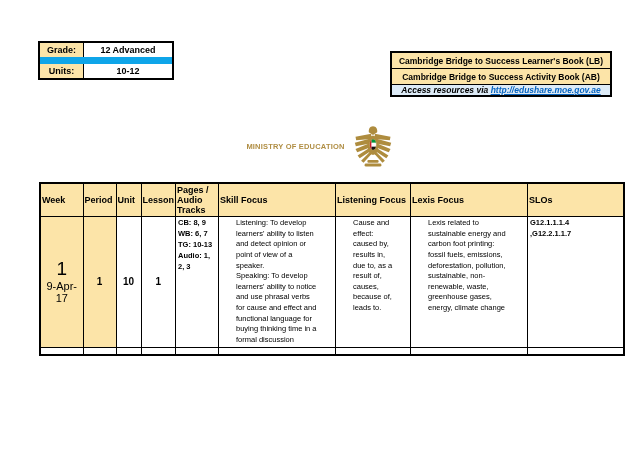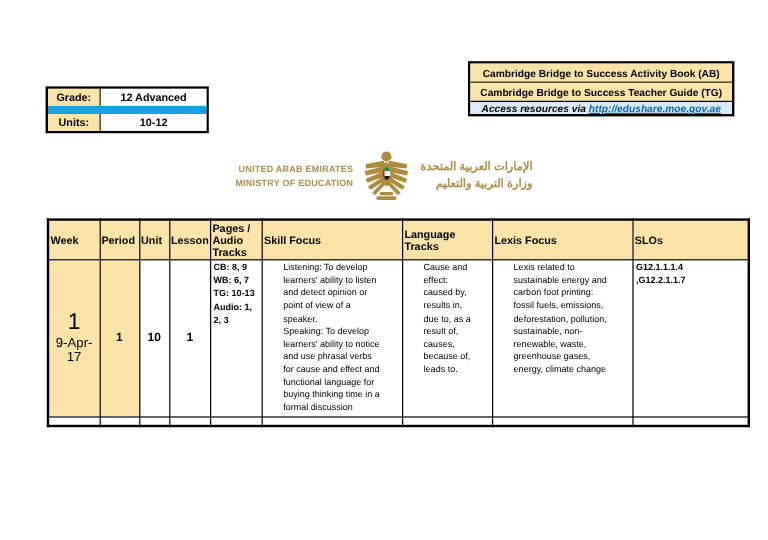--- a/index.html
+++ b/index.html
@@ -10,21 +10,21 @@
     --ink:#000000;
   }
   *{margin:0;padding:0;box-sizing:border-box;}
   body{background:#888;font-family:"Liberation Sans",sans-serif;}
   .page{
     position:relative;width:640px;height:450px;background:#fff;
     overflow:hidden;color:var(--ink);
   }
 
   
-  .grade-table{position:absolute;left:38px;top:72px;border:2px solid #000;background:#fff;}
+  .grade-table{position:absolute;left:38px;top:41px;border:2px solid #000;background:#fff;}
   .grade-row{display:flex;}
   .grade-row + .grade-row{border-top:7px solid #0ea5e9;}
   .grade-label{width:44px;background:var(--tan);border-right:1px solid #000;
     font-weight:bold;font-size:9px;text-align:center;padding:2px 0;}
   .grade-value{width:88px;background:#fff;font-weight:bold;font-size:9px;
     text-align:center;padding:2px 0;}
 
   
   .resources{position:absolute;left:390px;top:51px;width:222px;border:2px solid #000;}
   .res-line{background:var(--tan);font-weight:bold;font-size:8.5px;
@@ -76,28 +76,27 @@
       <div class="grade-label">Grade:</div>
       <div class="grade-value">12 Advanced</div>
     </div>
     <div class="grade-row">
       <div class="grade-label">Units:</div>
       <div class="grade-value">10-12</div>
     </div>
   </div>
 
   <div class="resources">
+    <div class="res-line">Cambridge Bridge to Success Learner's Book (LB)</div>
     <div class="res-line">Cambridge Bridge to Success Activity Book (AB)</div>
-    <div class="res-line">Cambridge Bridge to Success Teacher Guide (TG)</div>
     <div class="res-access"><span>Access resources via </span><span class="link">http://edushare.moe.gov.ae</span></div>
   </div>
 
   <div class="logo">
     <div class="logo-en">
-      <div>UNITED ARAB EMIRATES</div>
       <div>MINISTRY OF EDUCATION</div>
     </div>
     <svg class="emblem" viewBox="0 0 120 130" aria-hidden="true">
       <g fill="#AE8C3E">
         <path d="M55 27 L10 36 L12 46 L55 42 Z"></path>
         <path d="M55 40 L8 53 L11 63 L55 54 Z"></path>
         <path d="M55 52 L10 71 L15 80 L55 65 Z"></path>
         <path d="M55 64 L16 89 L22 97 L55 76 Z"></path>
         <path d="M55 75 L26 104 L33 110 L55 86 Z"></path>
         <path d="M65 27 L110 36 L108 46 L65 42 Z"></path>
@@ -115,24 +114,20 @@
         </clipPath>
       <ellipse cx="60" cy="58" rx="10" ry="16" fill="#ffffff"></ellipse>
       <g clip-path="url(#shieldClip)">
         <rect x="50" y="42" width="6" height="32" fill="#CE1126"></rect>
         <rect x="56" y="42" width="14" height="11" fill="#009739"></rect>
         <rect x="56" y="53" width="14" height="11" fill="#ffffff"></rect>
         <rect x="56" y="64" width="14" height="11" fill="#141414"></rect>
       </g>
       <ellipse cx="60" cy="58" rx="10" ry="16" fill="none" stroke="#AE8C3E" stroke-width="2"></ellipse>
     </svg>
-    <div class="logo-ar">
-      <div>الإمارات العربية المتحدة</div>
-      <div>وزارة التربية والتعليم</div>
-    </div>
   </div>
 
   <table class="sched">
     <colgroup>
       <col style="width:43px">
         <col style="width:33px">
         <col style="width:25px">
       <col style="width:28px">
         <col style="width:43px">
         <col style="width:117px">
@@ -141,21 +136,21 @@
         <col style="width:96px">
     </colgroup>
     <thead>
       <tr>
         <th>Week</th>
         <th>Period</th>
         <th>Unit</th>
         <th>Lesson</th>
         <th>Pages / Audio Tracks</th>
         <th>Skill Focus</th>
-        <th>Language Tracks</th>
+        <th>Listening Focus</th>
         <th>Lexis Focus</th>
         <th>SLOs</th>
       </tr>
     </thead>
     <tbody>
       <tr class="row-data">
         <td class="c-week">
           <div class="week-num">1</div>
           <div class="week-date">9-Apr-17</div>
         </td>

